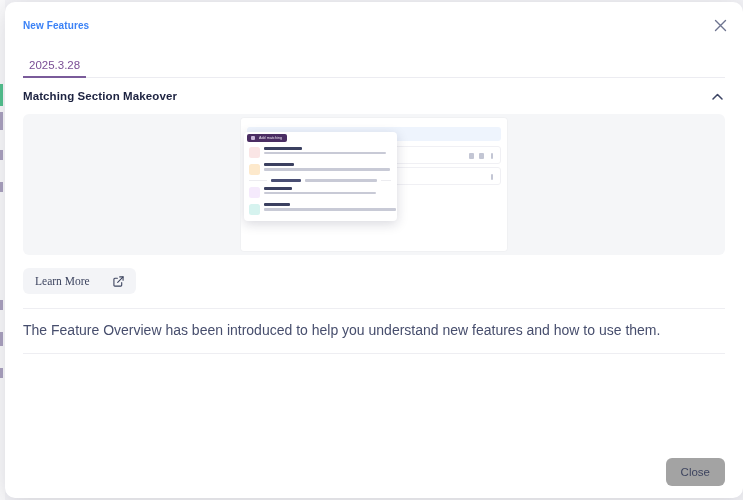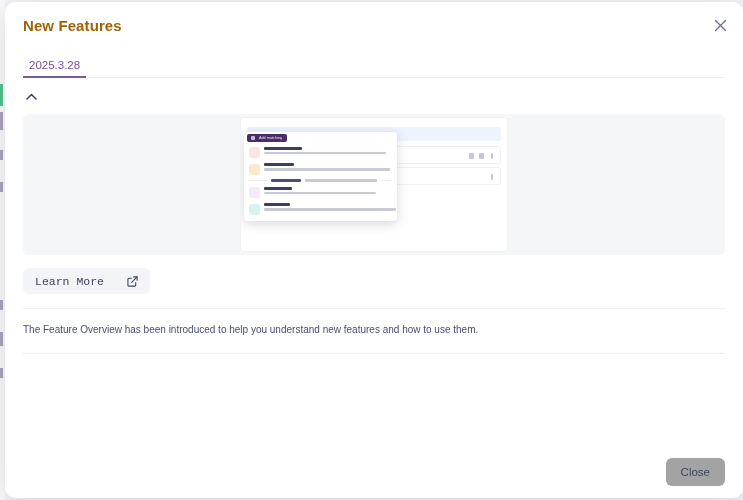--- a/index.html
+++ b/index.html
@@ -40,21 +40,21 @@
   }
 
   
   .modal-header {
     position: relative;
     height: 46px;
     padding: 0 18px 0 18px;
     display: flex; align-items: center;
   }
   .modal-title {
-    font-size: 15px; font-weight: bold; color: #a16207;
+    font-size: 10px; font-weight: bold; color: #3b82f6;
     letter-spacing: .1px;
   }
   .close-x {
     position: absolute; right: 13px; top: 13px;
     width: 20px; height: 20px;
     display: flex; align-items: center; justify-content: center;
     cursor: pointer; color: #6e7490;
   }
   .close-x svg { display: block; }
 
@@ -208,28 +208,28 @@
     line-height: 18px;
     color: #474e6d;
     padding-top: 12px;
   }
   .learn-more {
     margin-top: 13px;
     display: inline-flex; align-items: center; gap: 23px;
     background: #f3f4f7;
     border: none; border-radius: 6px;
     height: 26px; padding: 0 12px;
-    font-family: Liberation Mono, monospace;
+    font-family: Liberation Serif, serif;
     font-size: 11.5px; color: #3d445f;
     cursor: pointer;
   }
   .learn-more svg { display: block; }
 
   .overview-text {
-    font-size: 10px;
+    font-size: 14px;
     line-height: 18px;
     color: #474e6d;
     padding: 12px 0 14px 0;
   }
 
   
   .modal-footer {
     position: absolute; left: 0; right: 0; bottom: 0;
     height: 52px;
     display: flex; align-items: center; justify-content: flex-end;
@@ -273,20 +273,21 @@
   <div class="tabs">
     <div class="tab active">
       <span>2025.3.28</span>
     </div>
   </div>
 
   <div class="modal-body">
 
     <div class="section">
       <div class="section-head">
+        <div class="section-title">Matching Section Makeover</div>
         <div class="chev">
           <svg width="11" height="7" viewBox="0 0 11 7" fill="none" stroke="currentColor" stroke-width="1.5" stroke-linecap="round" stroke-linejoin="round">
             <path d="M1 6 L5.5 1.5 L10 6"></path>
           </svg>
         </div>
       </div>
 
       <div class="section-content">
 
         <div class="preview">

